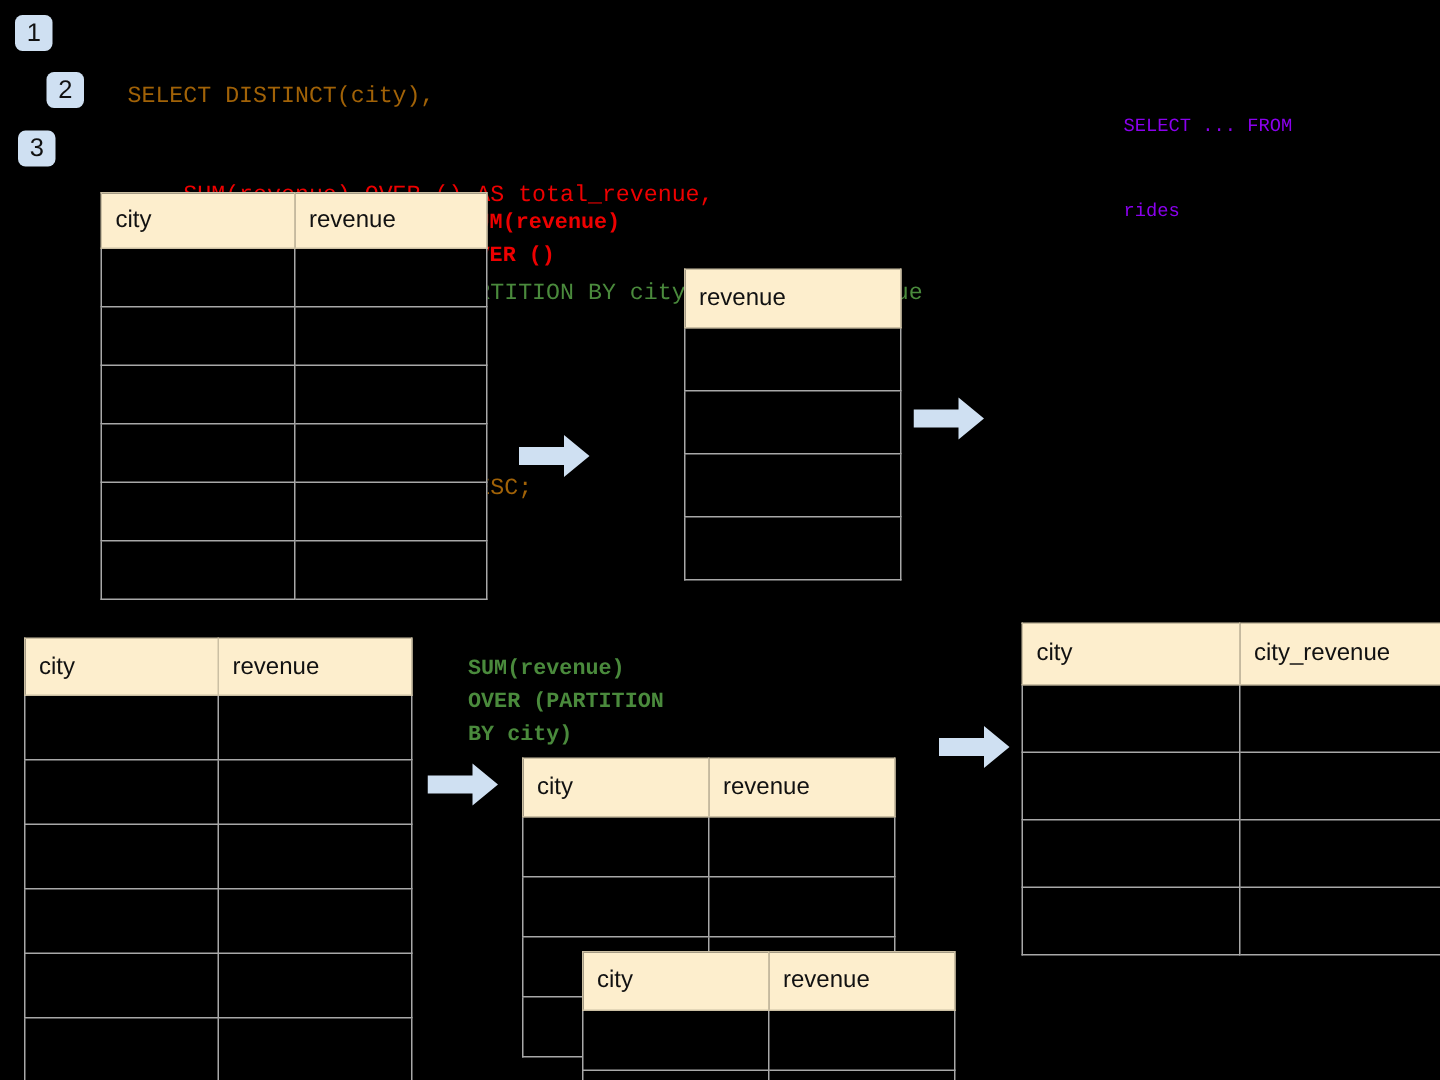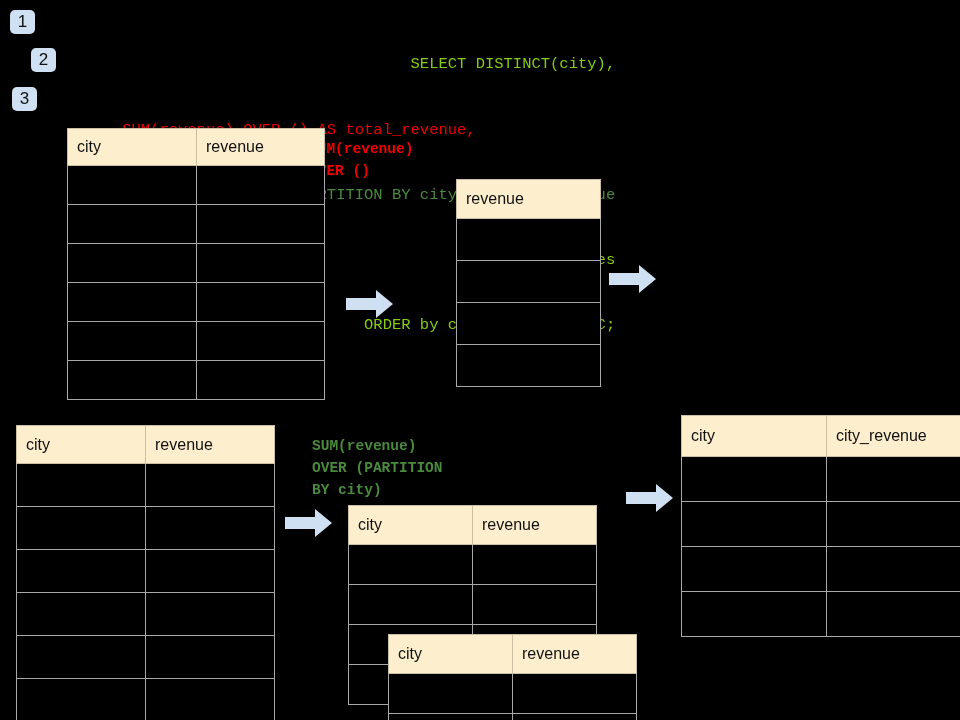--- a/index.html
+++ b/index.html
@@ -33,21 +33,21 @@
   
   .sql {
     position: absolute;
     font-family: "Liberation Mono", monospace;
     font-size: 15.5px;
     line-height: 21.7px;
     white-space: pre;
     letter-spacing: 0px;
   }
   .sql-line { white-space: pre; }
-  .c-violet { color: #84cc16; text-align: right; }
+  .c-violet { color: #a16207; }
   .c-red    { color: #ee0000; }
   .c-green  { color: #4a8a3c; }
 
   .sql-small {
     position: absolute;
     font-family: "Liberation Mono", monospace;
     font-size: 12.5px;
     line-height: 19px;
     white-space: pre;
     color: #8b00ee;
@@ -109,20 +109,24 @@
   </div>
 
   <div class="sql" style="left:85px; top:11px;">
     <div class="sql-line c-violet">SELECT DISTINCT(city),</div>
     <div class="sql-line c-red">    SUM(revenue) OVER () AS total_revenue,</div>
     <div class="sql-line c-green">    SUM(revenue) OVER (PARTITION BY city) as city_revenue</div>
     <div class="sql-line c-violet">  FROM rides</div>
     <div class="sql-line c-violet">  ORDER by city_revenue DESC;</div>
   </div>
 
+  <div class="sql-small" style="left:749px; top:37px;">
+    <div>SELECT ... FROM</div>
+    <div>rides</div>
+  </div>
 
   <div class="anno anno-red" style="left:309px; top:138px;">SUM(revenue)
 OVER ()</div>
 
   <div class="anno anno-green" style="left:272px; top:435px;">SUM(revenue)
 OVER (PARTITION
 BY city)</div>
 
   <table class="tbl" style="left:67px; top:128px; width:237px;">
     <tbody>

